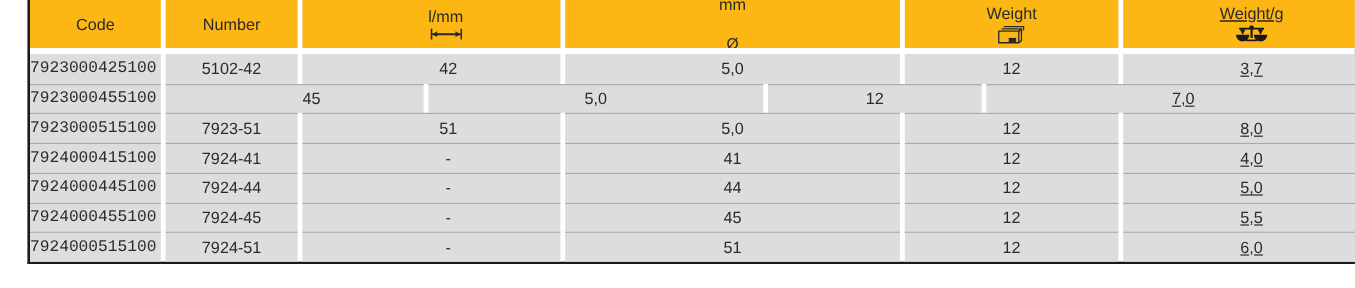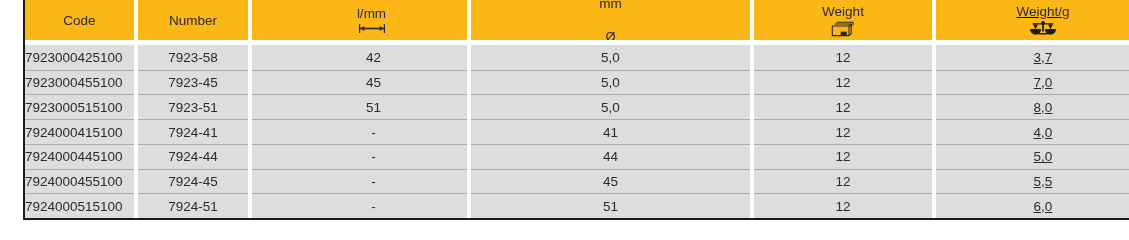--- a/index.html
+++ b/index.html
@@ -94,21 +94,21 @@
 
   
   .col-code   { flex: 0 0 109px; }
   .col-number { flex: 0 0 110px; }
   .col-lmm    { flex: 0 0 215px; padding-left: 28px; }
   .col-mm     { flex: 0 0 279px; gap: 18px; }
   .col-pieces { flex: 0 0 178px; }
   .col-weight { flex: 1 1 auto; text-decoration: underline; }
 
   
-  .cell-left   { justify-content: flex-start; padding-left: 0; }
+  .cell-left   { justify-content: flex-start; padding-left: 0; font-family: Liberation Mono, monospace; }
   .cell-center { justify-content: center; }
 </style>
 </head>
 <body>
 
 <div class="product-table">
 
   <div class="thead">
       <div class="th col-code">
         <span class="th-label">Code</span>
@@ -157,29 +157,28 @@
               <path d="M15.8 8.0 a5.65 5.65 0 0 0 11.3 0 z"></path>
               <path d="M9.4 11.9 h9.2 v1.5 h-9.2 z"></path>
             </g>
           </svg></span>
       </div>
     </div>
 
   <div class="tbody">
       <div class="tr">
         <div class="td col-code cell-left">7923000425100</div>
-        <div class="td col-number cell-center">7923-58</div>
+        <div class="td col-number cell-center">5102-42</div>
         <div class="td col-lmm cell-center">42</div>
         <div class="td col-mm cell-center">5,0</div>
         <div class="td col-pieces cell-center">12</div>
         <div class="td col-weight cell-center">3,7</div>
       </div>
       <div class="tr">
         <div class="td col-code cell-left">7923000455100</div>
-        <div class="td col-number cell-center">7923-45</div>
         <div class="td col-lmm cell-center">45</div>
         <div class="td col-mm cell-center">5,0</div>
         <div class="td col-pieces cell-center">12</div>
         <div class="td col-weight cell-center">7,0</div>
       </div>
       <div class="tr">
         <div class="td col-code cell-left">7923000515100</div>
         <div class="td col-number cell-center">7923-51</div>
         <div class="td col-lmm cell-center">51</div>
         <div class="td col-mm cell-center">5,0</div>

